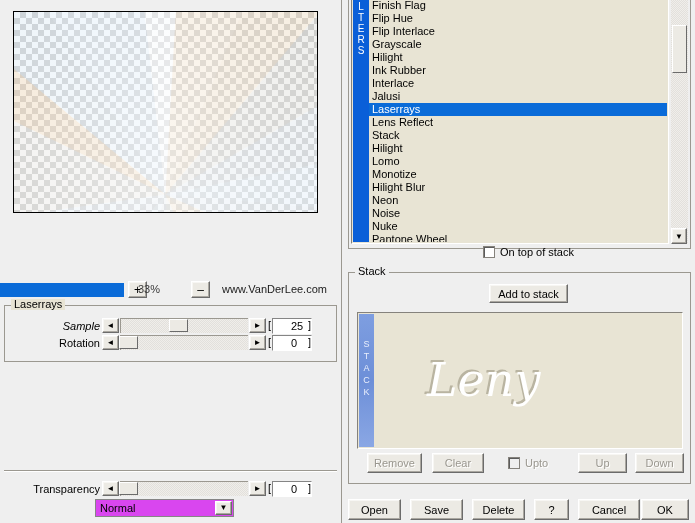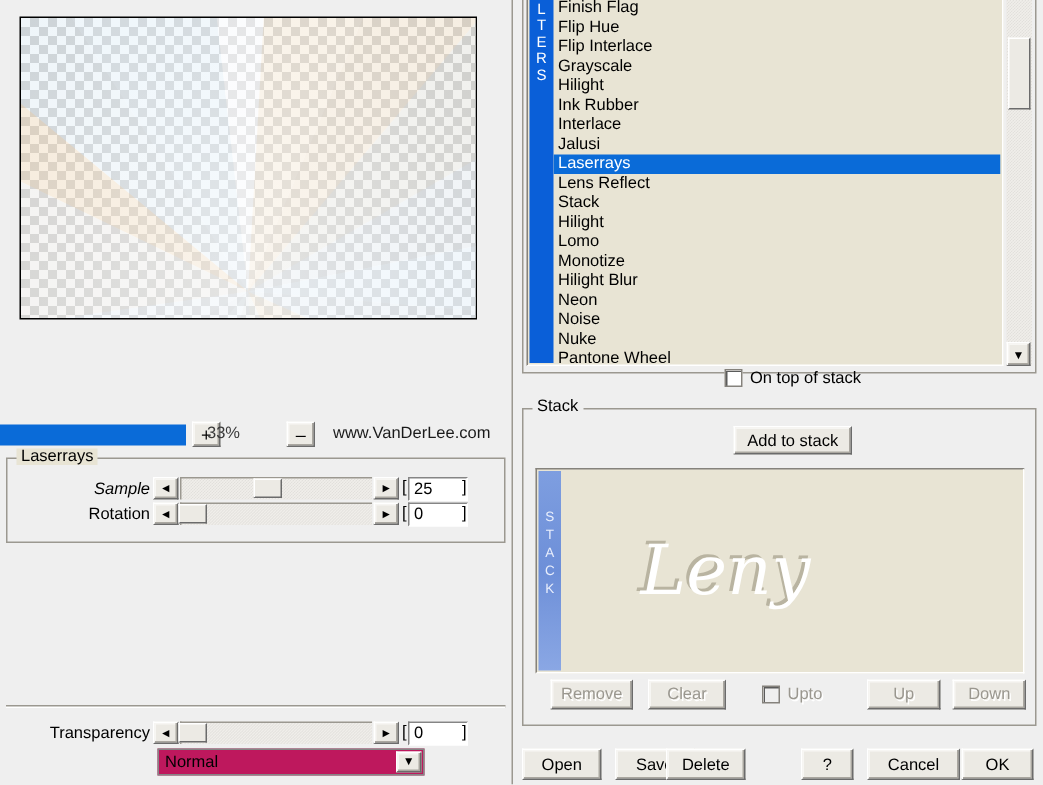--- a/index.html
+++ b/index.html
@@ -104,30 +104,30 @@
     border-top:1px solid #ffffff;border-left:1px solid #ffffff;
     border-right:1px solid #6b6b6b;border-bottom:1px solid #6b6b6b;
     box-sizing:border-box;
   }
   .numbox{
     position:absolute;height:16px;
     background:#ffffff;
     border:1px solid #858585;
     border-right-color:#ffffff;border-bottom-color:#ffffff;
     box-sizing:border-box;
-    font-size:11px;line-height:14px;padding-left:3px;
+    font-size:11px;line-height:14px;padding-left:18px;
     color:#000;
   }
 
   
   #sep-line{position:absolute;left:4px;top:470px;width:333px;height:1px;background:#9b9890;
     border-bottom:1px solid #ffffff;}
   #combo{
-    position:absolute;left:105px;top:499px;width:178px;height:18px;
-    background:#be185d;border:1px solid #858585;box-sizing:border-box;
+    position:absolute;left:95px;top:499px;width:139px;height:18px;
+    background:#d946ef;border:1px solid #858585;box-sizing:border-box;
     font-size:11px;line-height:16px;padding-left:4px;
   }
   #combo-arrow{
     position:absolute;right:1px;top:1px;width:17px;height:14px;font-size:8px;
   }
 
   
   #vdiv{position:absolute;left:341px;top:0;width:3px;height:523px;background:#efefef;
     border-left:1px solid #9b9890;}
 
@@ -374,18 +374,18 @@
 
   <div class="btn stack-btn disabled" style="left:367px;top:453px;width:55px;">Remove</div>
   <div class="btn stack-btn disabled" style="left:432px;top:453px;width:52px;">Clear</div>
   <div class="cb dis" style="left:508px;top:457px;"></div>
   <div style="position:absolute;left:525px;top:457px;font-size:11px;color:#9a978f;text-shadow:1px 1px 0 #fff;">Upto</div>
   <div class="btn stack-btn disabled" style="left:578px;top:453px;width:49px;">Up</div>
   <div class="btn stack-btn disabled" style="left:635px;top:453px;width:49px;">Down</div>
 
   <div class="btn bbtn" style="left:348px;width:53px;">Open</div>
   <div class="btn bbtn" style="left:410px;width:53px;">Save</div>
-  <div class="btn bbtn" style="left:444px;width:53px;">Delete</div>
+  <div class="btn bbtn" style="left:472px;width:53px;">Delete</div>
   <div class="btn bbtn" style="left:534px;width:35px;">?</div>
   <div class="btn bbtn" style="left:578px;width:62px;">Cancel</div>
   <div class="btn bbtn" style="left:641px;width:48px;">OK</div>
 
 </div>
 
 </body></html>

